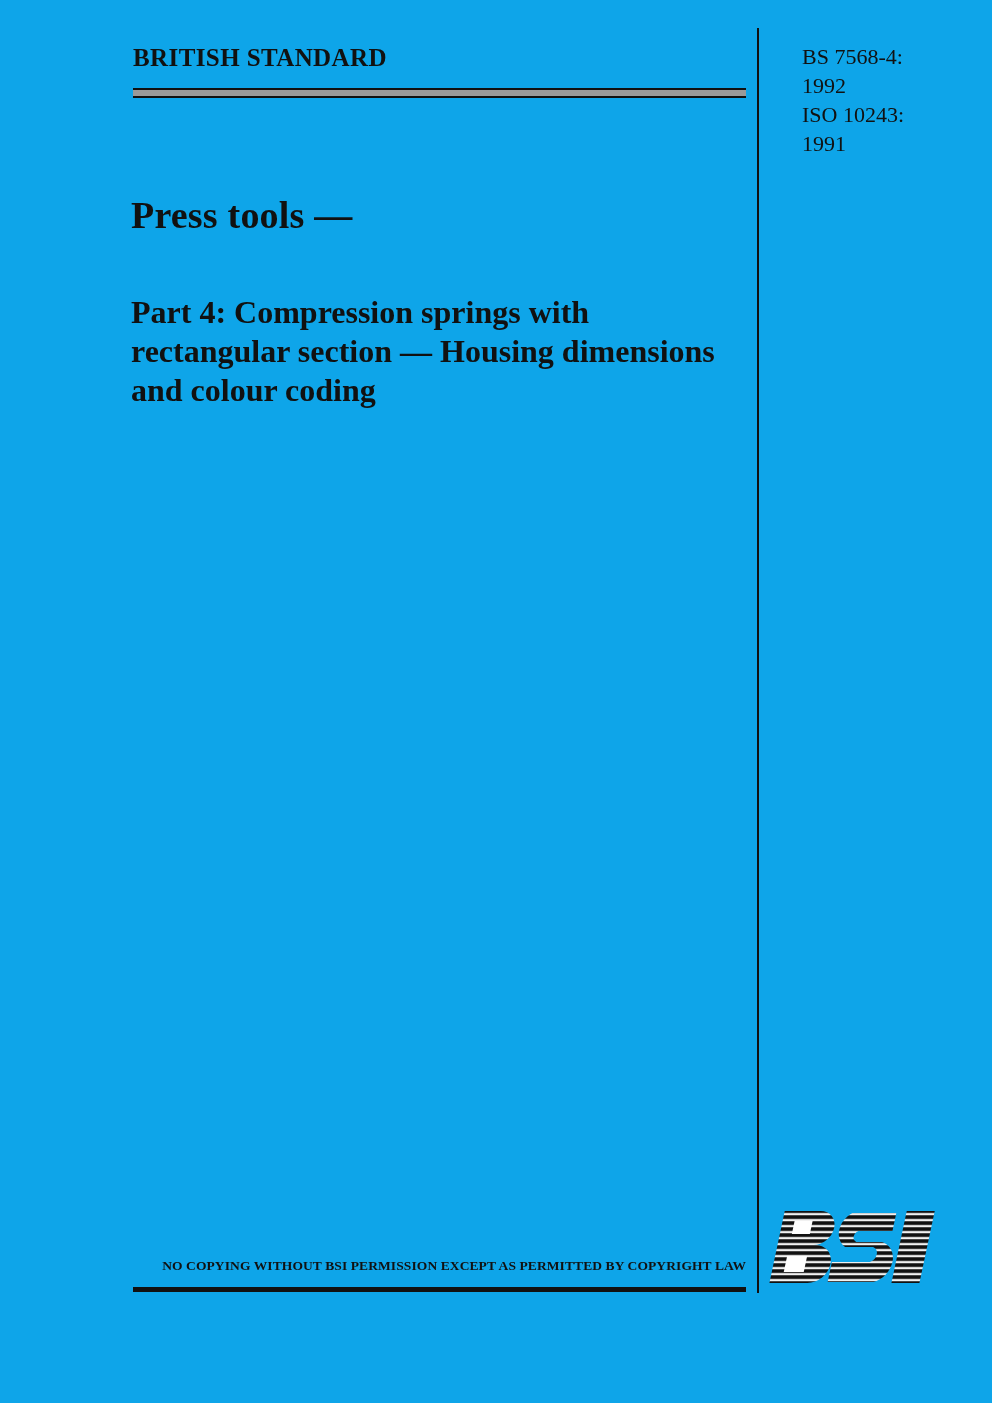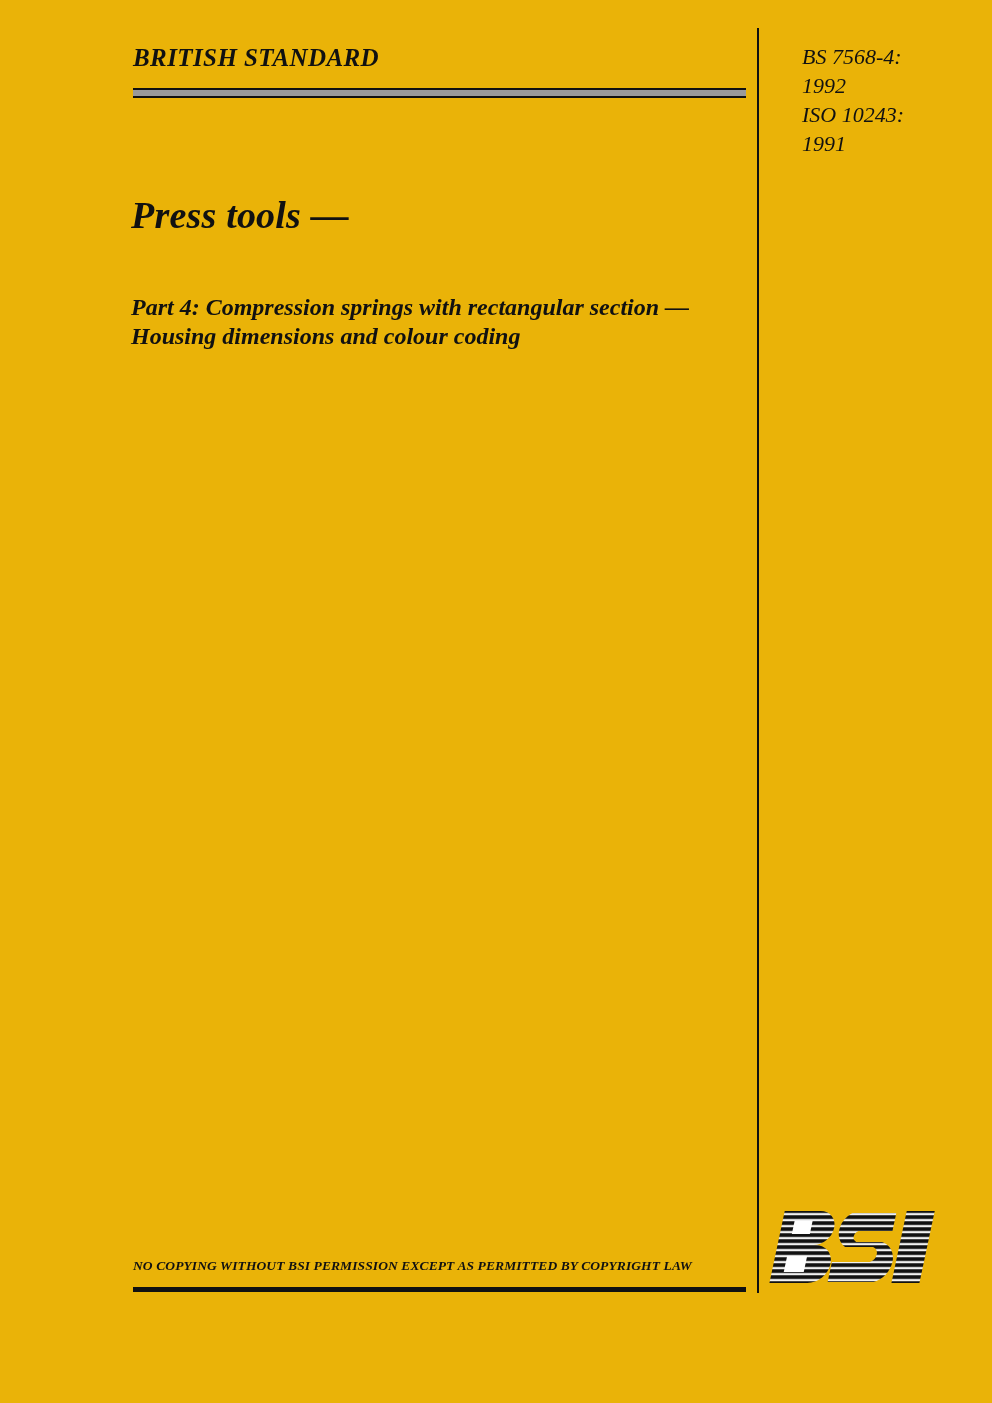--- a/index.html
+++ b/index.html
@@ -8,23 +8,22 @@
     background: #ffffff;
   }
   body {
     font-family: "Liberation Serif", serif;
     color: #000000;
   }
   .page {
     position: relative;
     width: 992px;
     height: 1403px;
-    background: #eab308;
+    background: #0ea5e9;
     overflow: hidden;
-    font-style: italic;
   }
 
   
   .header-label {
     position: absolute;
     left: 133px;
     top: 44px;
     font-family: "Liberation Serif", serif;
     font-weight: bold;
     font-size: 25px;
@@ -79,32 +78,32 @@
     color: #111111;
     letter-spacing: 0.2px;
   }
   .title-sub {
     position: absolute;
     left: 131px;
     top: 293px;
     width: 600px;
     font-family: "Liberation Serif", serif;
     font-weight: bold;
-    font-size: 24px;
+    font-size: 32px;
     line-height: 1.22;
     color: #111111;
   }
 
   
   .footer-note {
     position: absolute;
     left: 133px;
     top: 1258px;
     width: 613px;
-    text-align: left;
+    text-align: right;
     font-family: "Liberation Serif", serif;
     font-weight: bold;
     font-size: 13.5px;
     letter-spacing: 0.1px;
     color: #111111;
   }
   .footer-rule {
     position: absolute;
     left: 133px;
     top: 1287px;

